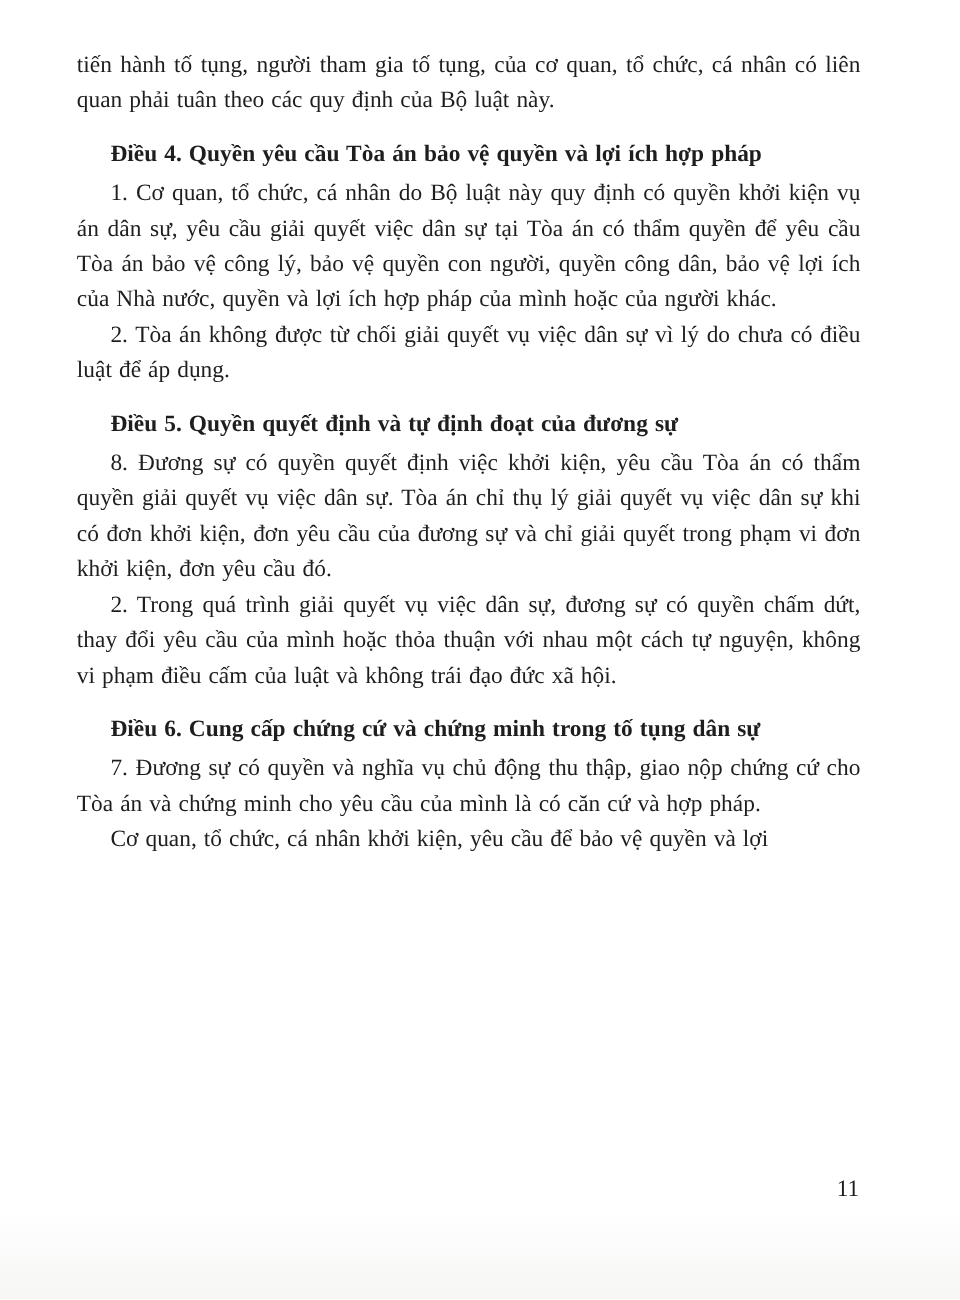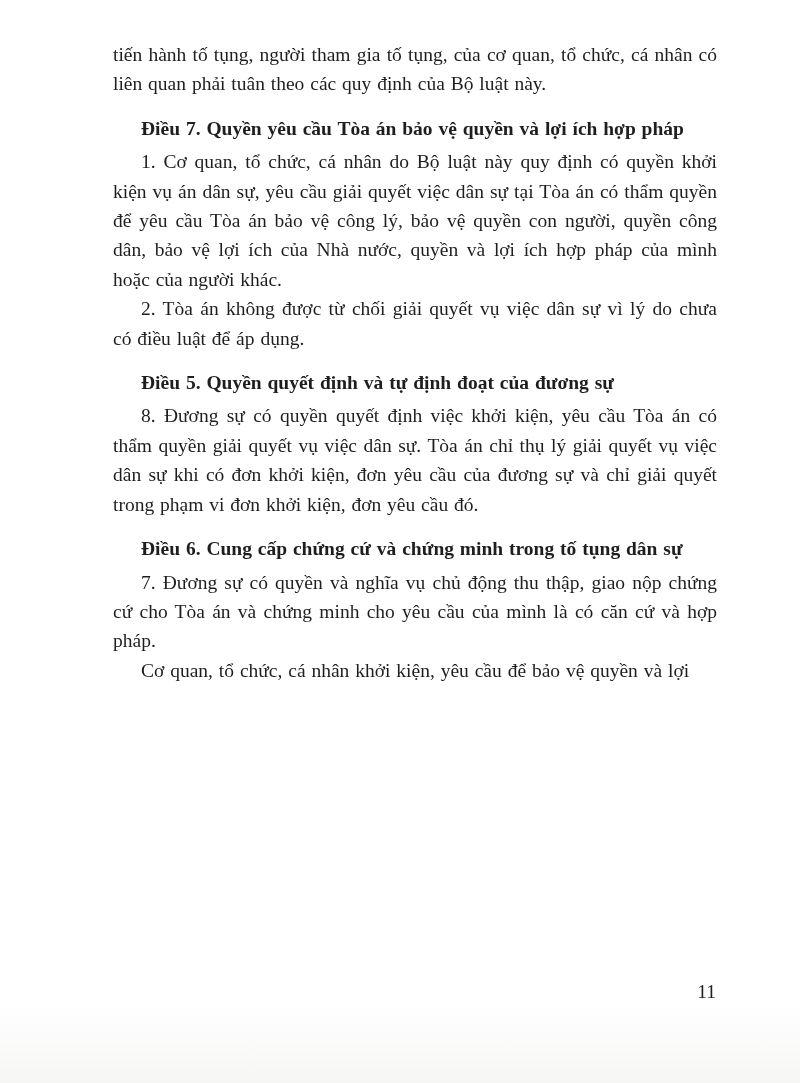--- a/index.html
+++ b/index.html
@@ -14,21 +14,21 @@
     color: #1e1e1e;
     position: relative;
     overflow: hidden;
   }
   .page {
     position: relative;
     width: 800px;
     height: 1083px;
     background: linear-gradient(#ffffff 0%, #ffffff 93%, #f6f6f5 100%);
     box-sizing: border-box;
-    padding: 40px 83px 0 113px;
+    padding: 40px 83px 0 64px;
   }
   .text-column p {
     margin: 0;
     font-size: 19.5px;
     line-height: 29.4px;
     text-align: justify;
     word-spacing: 1px;
   }
   .text-column p.indent {
     text-indent: 28px;
@@ -46,23 +46,24 @@
     color: #1e1e1e;
     text-align: center;
   }
 </style>
 </head>
 <body>
 
 <div class="page">
   <div class="text-column">
       <p class="body">tiến hành tố tụng, người tham gia tố tụng, của cơ quan, tổ chức, cá nhân có liên quan phải tuân theo các quy định của Bộ luật này.</p>
-      <p class="heading indent">Điều 7. Quyền yêu cầu Tòa án bảo vệ quyền và lợi ích hợp pháp</p>
+      <p class="heading indent">Điều 4. Quyền yêu cầu Tòa án bảo vệ quyền và lợi ích hợp pháp</p>
       <p class="body indent">1. Cơ quan, tổ chức, cá nhân do Bộ luật này quy định có quyền khởi kiện vụ án dân sự, yêu cầu giải quyết việc dân sự tại Tòa án có thẩm quyền để yêu cầu Tòa án bảo vệ công lý, bảo vệ quyền con người, quyền công dân, bảo vệ lợi ích của Nhà nước, quyền và lợi ích hợp pháp của mình hoặc của người khác.</p>
       <p class="body indent">2. Tòa án không được từ chối giải quyết vụ việc dân sự vì lý do chưa có điều luật để áp dụng.</p>
       <p class="heading indent">Điều 5. Quyền quyết định và tự định đoạt của đương sự</p>
       <p class="body indent">8. Đương sự có quyền quyết định việc khởi kiện, yêu cầu Tòa án có thẩm quyền giải quyết vụ việc dân sự. Tòa án chỉ thụ lý giải quyết vụ việc dân sự khi có đơn khởi kiện, đơn yêu cầu của đương sự và chỉ giải quyết trong phạm vi đơn khởi kiện, đơn yêu cầu đó.</p>
+      <p class="body indent">2. Trong quá trình giải quyết vụ việc dân sự, đương sự có quyền chấm dứt, thay đổi yêu cầu của mình hoặc thỏa thuận với nhau một cách tự nguyện, không vi phạm điều cấm của luật và không trái đạo đức xã hội.</p>
       <p class="heading indent">Điều 6. Cung cấp chứng cứ và chứng minh trong tố tụng dân sự</p>
       <p class="body indent">7. Đương sự có quyền và nghĩa vụ chủ động thu thập, giao nộp chứng cứ cho Tòa án và chứng minh cho yêu cầu của mình là có căn cứ và hợp pháp.</p>
       <p class="body indent">Cơ quan, tổ chức, cá nhân khởi kiện, yêu cầu để bảo vệ quyền và lợi</p>
     </div>
   <div class="page-number">11</div>
 </div>
 
 </body></html>

